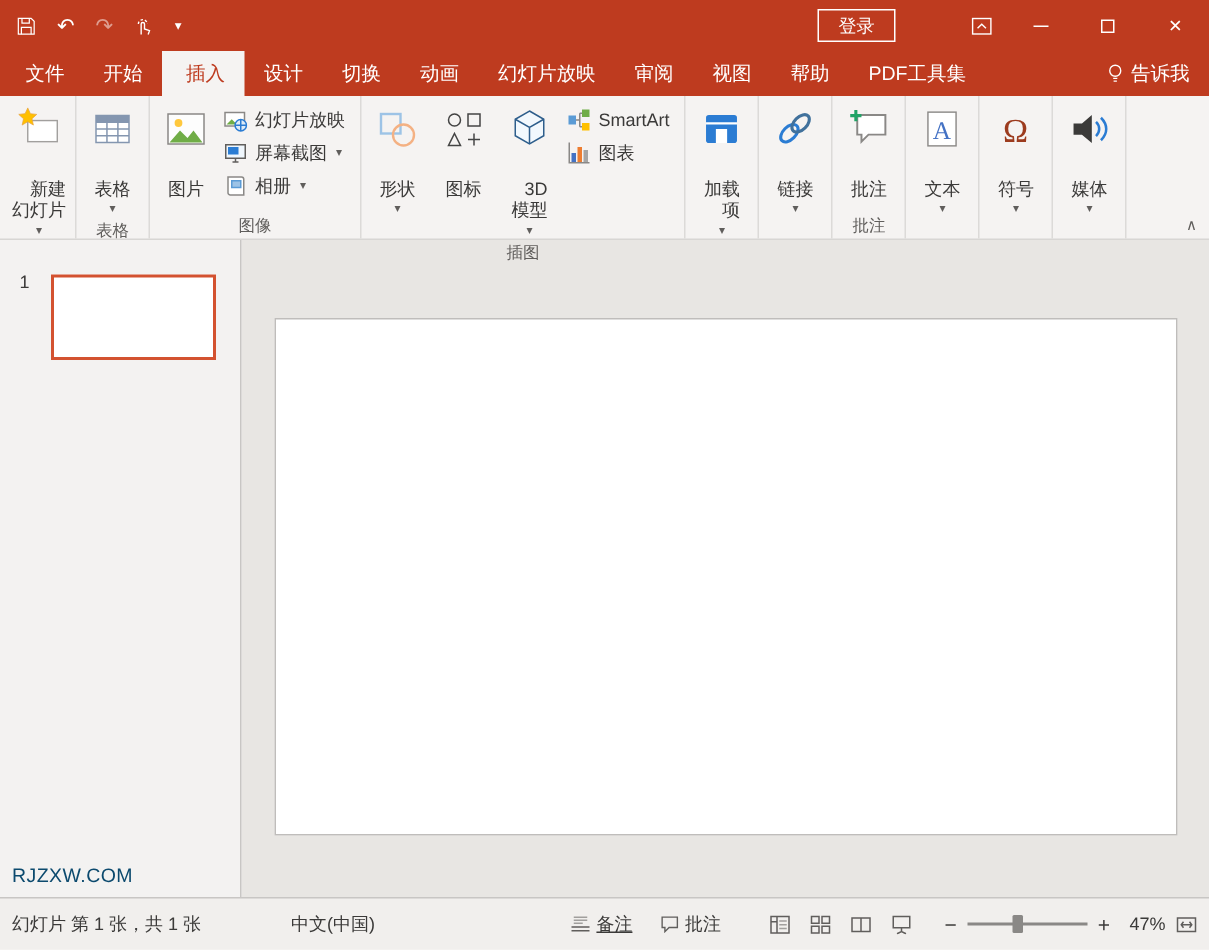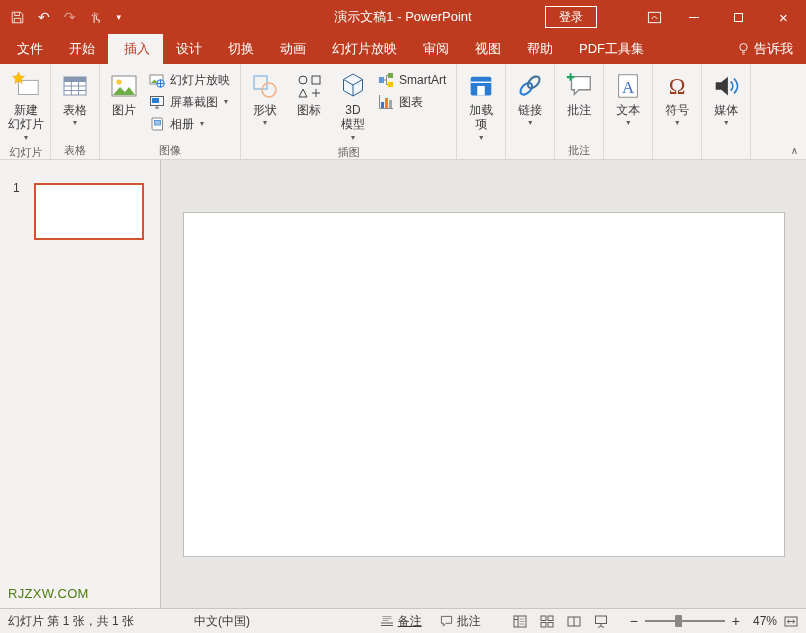--- a/index.html
+++ b/index.html
@@ -29,38 +29,38 @@
   .tab-spacer{flex:1;}
 
   
   .ribbon{height:96px;background:#F5F3F2;border-bottom:1px solid #D8D6D4;display:flex;align-items:stretch;position:relative;padding-left:2px;flex:none;}
   .rgroup{display:flex;flex-direction:column;border-right:1px solid #DCDAD8;padding:2px 2px 0;}
   .rcontent{flex:1;display:flex;align-items:stretch;}
   .glabel{height:17px;font-size:11px;color:#605E5C;text-align:center;padding:1px 4px 2px;white-space:nowrap;}
   .rbtn{color:#3B3A39;}
   .rbtn.large{min-width:44px;padding:4px 3px 2px;display:flex;flex-direction:column;align-items:center;font-size:12px;text-align:center;line-height:1.2;}
   .rbtn.large .ricon{height:32px;display:flex;align-items:center;justify-content:center;}
-  .rbtn.large .rtext{margin-top:1px;white-space:nowrap;}
+  .rbtn.large .rtext{margin-top:17px;white-space:nowrap;text-align:right;}
   .rbtn .dd{font-size:8px;color:#605E5C;line-height:1;margin-top:2px;}
   .smallcol{display:flex;flex-direction:column;justify-content:flex-start;padding-top:3px;}
   .rbtn.small{display:flex;align-items:center;gap:5px;height:22px;font-size:12px;padding:0 8px 0 3px;white-space:nowrap;}
   .rbtn.small .dd{margin-top:0;margin-left:1px;}
   .collapse-ribbon{position:absolute;right:8px;bottom:3px;font-size:10px;color:#605E5C;line-height:1;}
 
   
   .workspace{flex:1;display:flex;min-height:0;}
   .thumbs{width:161px;flex:none;background:#F3F2F1;border-right:1px solid #C8C6C4;position:relative;}
   .thumb-num{position:absolute;left:13px;top:21px;font-size:12px;color:#3B3A39;}
   .thumb{position:absolute;left:34px;top:23px;width:110px;height:57px;background:#fff;border:2px solid var(--sel);}
-  .watermark{position:absolute;left:8px;bottom:7px;font-size:13px;color:#4d7c0f;letter-spacing:.3px;white-space:nowrap;}
+  .watermark{position:absolute;left:8px;bottom:7px;font-size:13px;color:#0c4a6e;letter-spacing:.3px;white-space:nowrap;}
   .canvas{flex:1;background:#E8E6E3;display:flex;justify-content:center;align-items:flex-start;padding-top:52px;}
   .slide{width:602px;height:345px;background:#fff;border:1px solid #BFBDBB;}
 
   
-  .statusbar{height:25px;background:#F1EFED;border-top:1px solid #C8C6C4;display:flex;align-items:center;font-size:12px;color:#3B3A39;padding:0 8px;flex:none;}
+  .statusbar{height:35px;background:#F1EFED;border-top:1px solid #C8C6C4;display:flex;align-items:center;font-size:12px;color:#3B3A39;padding:0 8px;flex:none;}
   .sb-item{display:flex;align-items:center;gap:4px;white-space:nowrap;}
   .sb-lang{margin-left:60px;}
   .sb-notes{margin-left:auto;text-decoration:underline;}
   .sb-comments{margin-left:18px;}
   .sb-views{display:flex;align-items:center;gap:13px;margin-left:32px;}
   .sb-zoom{display:flex;align-items:center;gap:7px;margin-left:22px;}
   .zslider{position:relative;width:80px;height:14px;}
   .ztrack{position:absolute;left:0;right:0;top:6px;height:2px;background:#8A8886;}
   .zthumb{position:absolute;left:38%;top:1px;width:7px;height:12px;background:#8A8886;border-radius:1px;}
   .zsign{font-size:14px;color:#3B3A39;line-height:1;}
@@ -84,21 +84,20 @@
       <span class="glyph">↶</span>
       <span class="glyph dim">↷</span>
       <span>
         <svg width="13" height="14" viewBox="0 0 14 15" fill="none" stroke="#fff">
           <path d="M5.5 14V6.5a1.2 1.2 0 0 1 2.4 0V10l3.6 1.2L10.5 14"></path>
           <path d="M3.5 6.5a3.2 3.2 0 1 1 6.4 0" stroke-dasharray="1.8 1.4"></path>
         </svg>
       </span>
       <span class="glyph caret">▾</span>
     </div>
-    <div class="tb-title">演示文稿1 - PowerPoint</div>
     <div class="tb-right">
       <button class="signin">登录</button>
       <span class="tb-ico">
         <svg width="15" height="15" viewBox="0 0 16 16" fill="none" stroke="#fff">
           <rect x="1.5" y="2.5" width="13" height="11"></rect>
             <path d="M5 9.5 8 6.5l3 3"></path>
         </svg>
       </span>
       <span class="winbtn">
           <span class="minline"></span>

